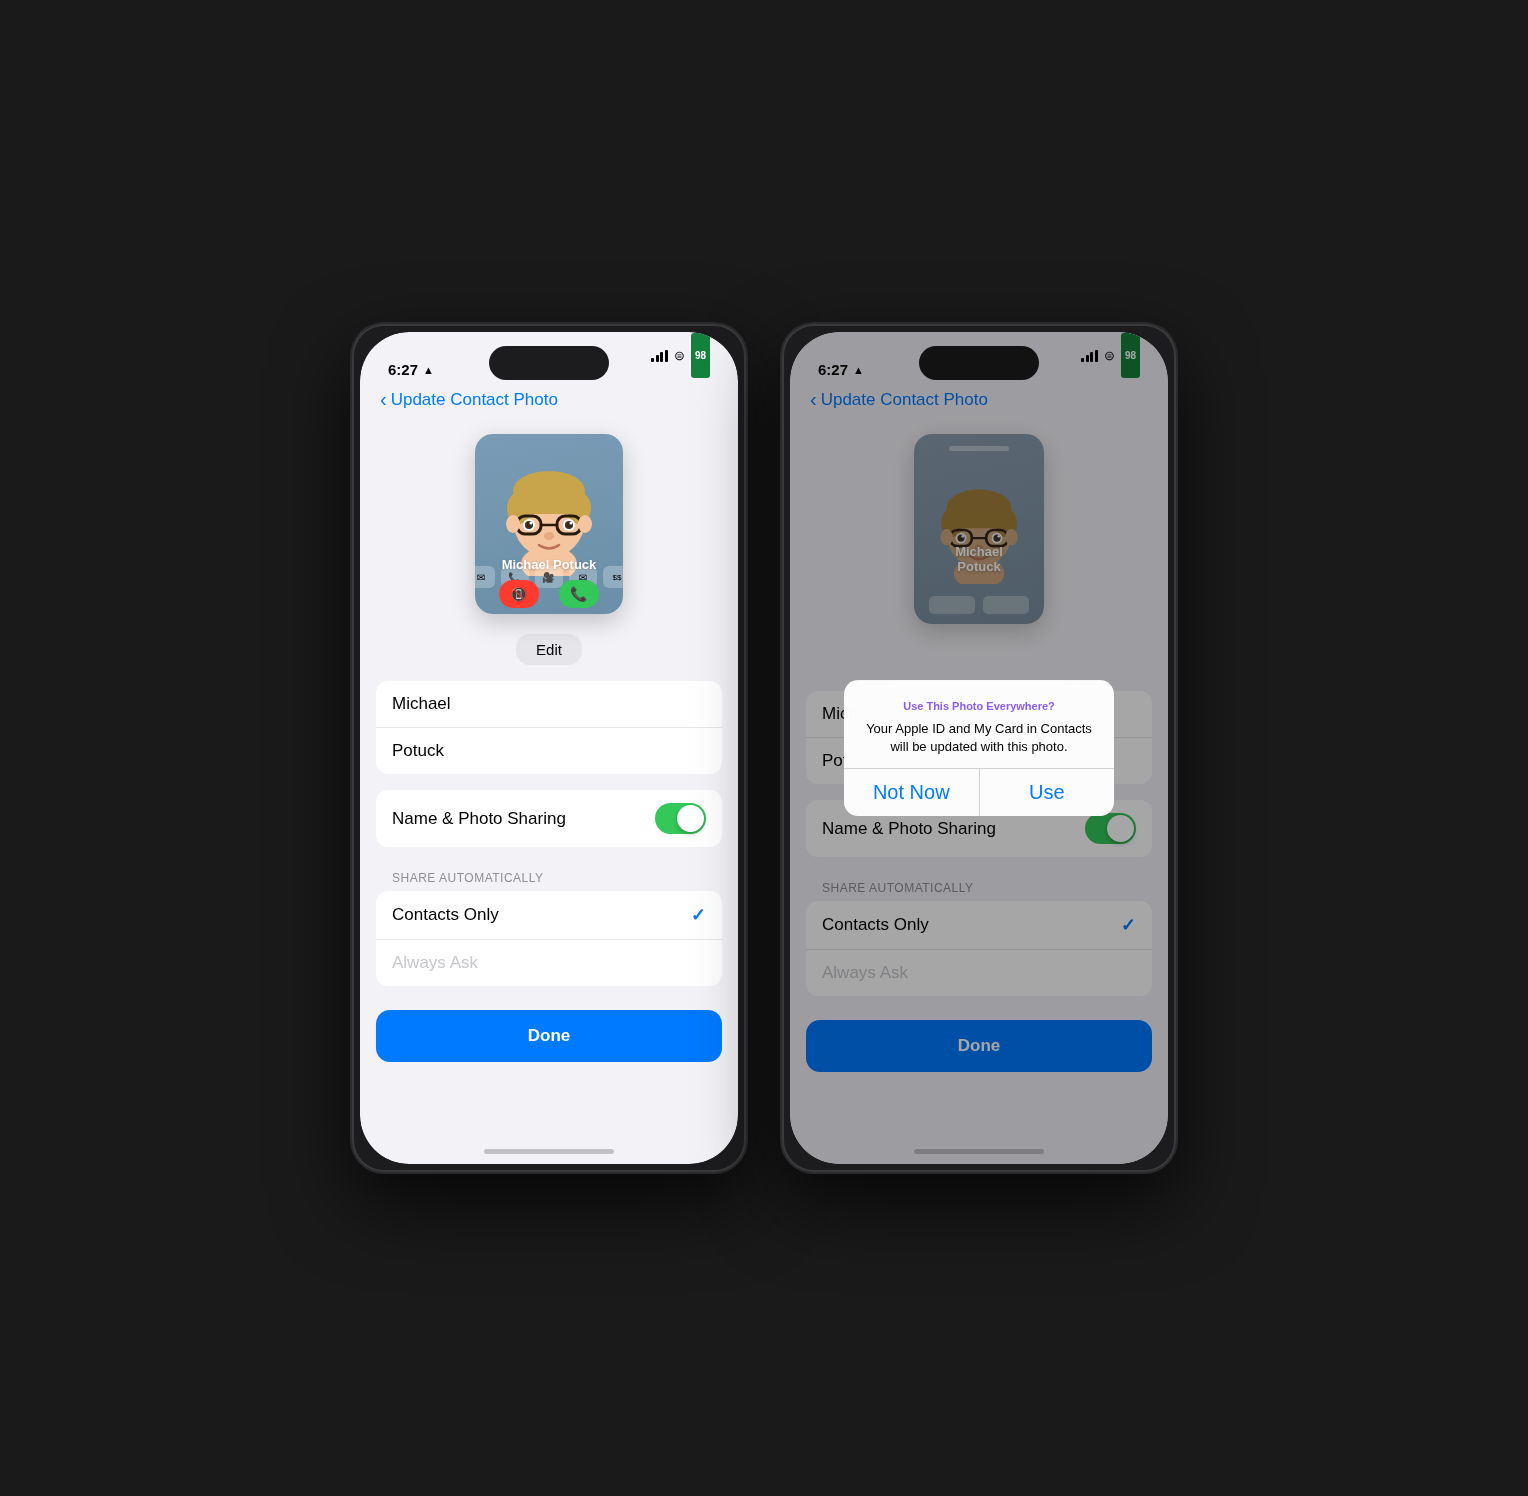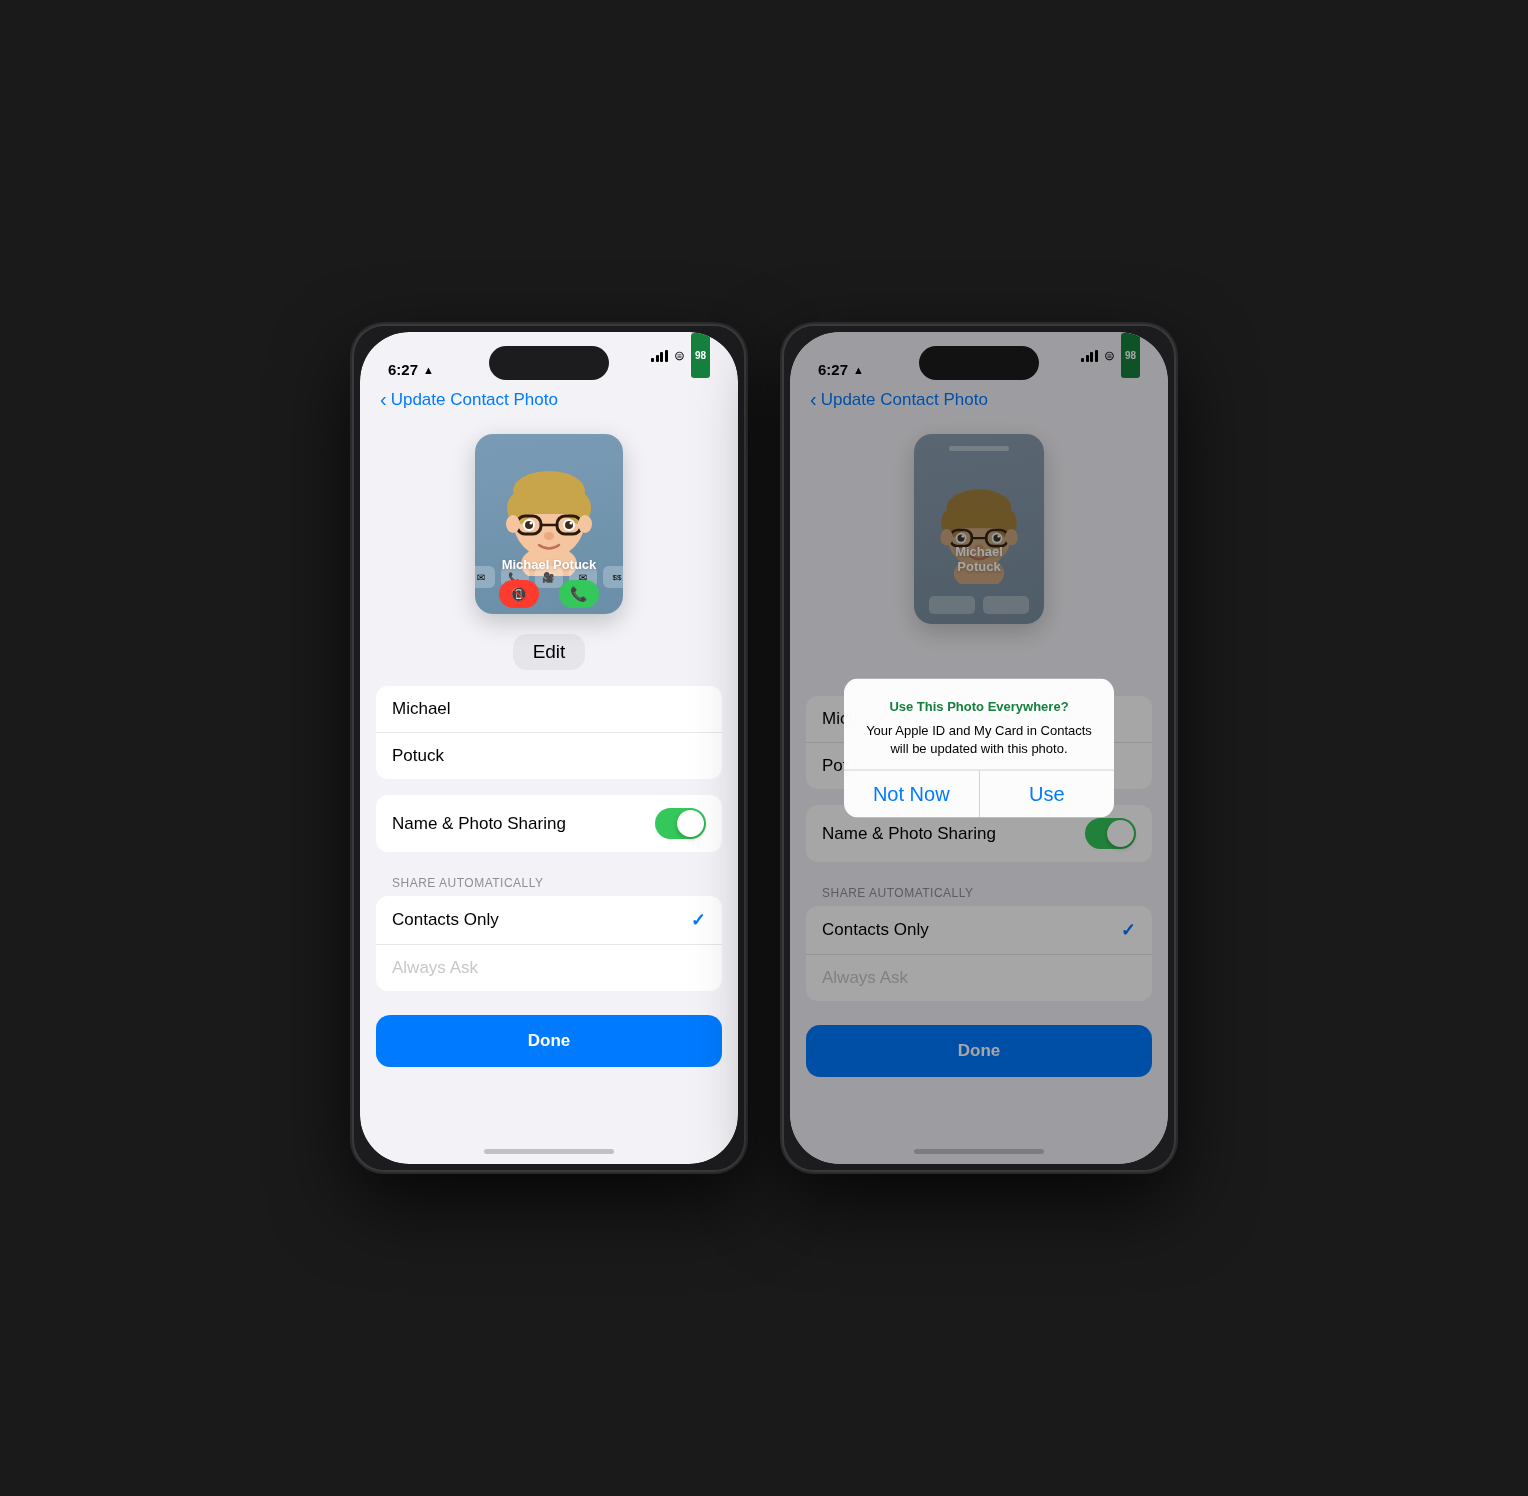--- a/index.html
+++ b/index.html
@@ -188,21 +188,21 @@
     .edit-btn-wrap {
       display: flex;
       justify-content: center;
       margin-bottom: 16px;
     }
     .edit-btn {
       background: #e5e5ea;
       border: none;
       border-radius: 14px;
       padding: 7px 20px;
-      font-size: 19px;
+      font-size: 15px;
       color: #000;
       font-weight: 500;
       cursor: pointer;
     }
 
     
     .form-section {
       background: #fff;
       border-radius: 12px;
       margin: 0 16px 16px;
@@ -335,23 +335,23 @@
       border-radius: 14px;
       overflow: hidden;
       z-index: 300;
       backdrop-filter: blur(20px);
     }
     .alert-body {
       padding: 20px 16px 12px;
       text-align: center;
     }
     .alert-title {
-      font-size: 13px;
+      font-size: 11px;
       font-weight: 600;
-      color: #15803d;
+      color: #8b5cf6;
       margin-bottom: 8px;
     }
     .alert-message {
       font-size: 13px;
       color: #000000;
       line-height: 1.4;
     }
     .alert-divider {
       height: 0.5px;
       background: #d1d1d6;

